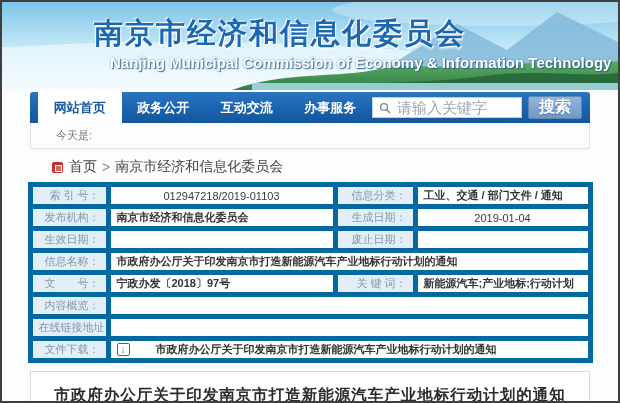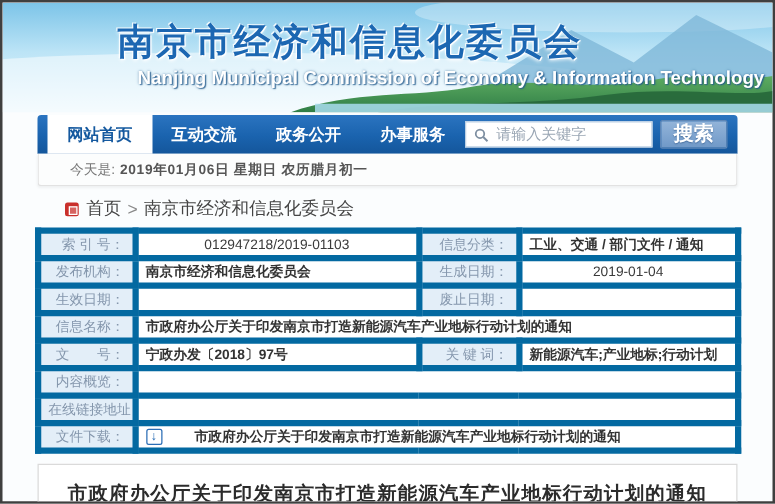--- a/index.html
+++ b/index.html
@@ -31,21 +31,21 @@
     height:31px; line-height:31px; width:92px; text-align:center;
     font-size:13px; font-weight:bold; color:#ffffff; cursor:pointer;
   }
   .tab.active{ background:#ffffff; color:#15599f; }
   .nav-right{ margin-left:auto; display:flex; align-items:center; padding-right:8px; }
   .search-wrap{
     position:relative; width:150px; height:21px; background:#fff; border:1px solid #bcd0e4;
   }
   .search-wrap input{
     width:100%; height:100%; border:0; outline:none; padding-left:24px;
-    font-size:12px; color:#444; font-family:Liberation Mono, monospace; background:transparent;
+    font-size:15px; color:#444; font-family:Liberation Sans, sans-serif; background:transparent;
   }
   .search-wrap input::placeholder{ color:#9aa6b4; }
   .mag{ position:absolute; left:6px; top:4px; width:12px; height:12px; }
   .search-btn{
     margin-left:6px; width:54px; height:23px; font-size:16px; font-weight:bold; color:#fff;
     background:linear-gradient(180deg,#93b4d9 0%,#7099c8 100%);
     border:1px solid #5d86b6; border-radius:2px; cursor:pointer; font-family:inherit;
     text-shadow:0 1px 1px rgba(40,80,130,.6);
   }
   
@@ -131,38 +131,37 @@
       <path d="M230,88 C280,70 330,76 372,68 C420,58 470,72 520,62 C560,54 598,64 620,58 L620,88 Z" fill="url(#hill)"></path>
       <path d="M300,88 C355,78 420,83 482,74 C540,66 592,77 620,70 L620,88 Z" fill="#27683b" opacity="0.92"></path>
       <rect x="250" y="81" width="370" height="7" fill="#a9ddee" opacity="0.85"></rect>
     </svg>
     <div class="banner-title">南京市经济和信息化委员会</div>
     <div class="banner-sub">Nanjing Municipal Commission of Economy &amp; Information Technology</div>
   </div>
 
   <div class="navbar">
     <div class="tab active">网站首页</div>
+    <div class="tab">政务公开</div>
     <div class="tab">互动交流</div>
-    <div class="tab">政务公开</div>
     <div class="tab">办事服务</div>
     <div class="nav-right">
       <div class="search-wrap">
         <svg class="mag" viewBox="0 0 12 12">
           <circle cx="5" cy="5" r="3.4" fill="none" stroke="#7d8ea0" stroke-width="1.4"></circle>
           <line x1="7.6" y1="7.6" x2="11" y2="11" stroke="#7d8ea0" stroke-width="1.5"></line>
         </svg>
         <input type="text" placeholder="请输入关键字" style="">
       </div>
       <button class="search-btn">搜索</button>
     </div>
   </div>
 
   <div class="datebar">
     <span>今天是:</span>
-    <b>2019年01月06日  星期日   农历腊月初一</b>
   </div>
 
   <div class="content">
 
     <div class="crumb">
       <span class="bc-icon"></span>
       <a>首页</a>
       <span class="sep">&gt;</span>
       <a>南京市经济和信息化委员会</a>
     </div>

